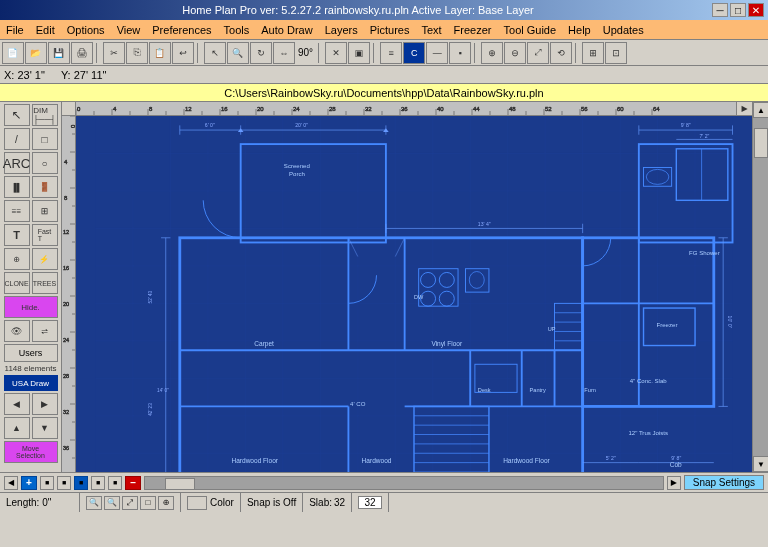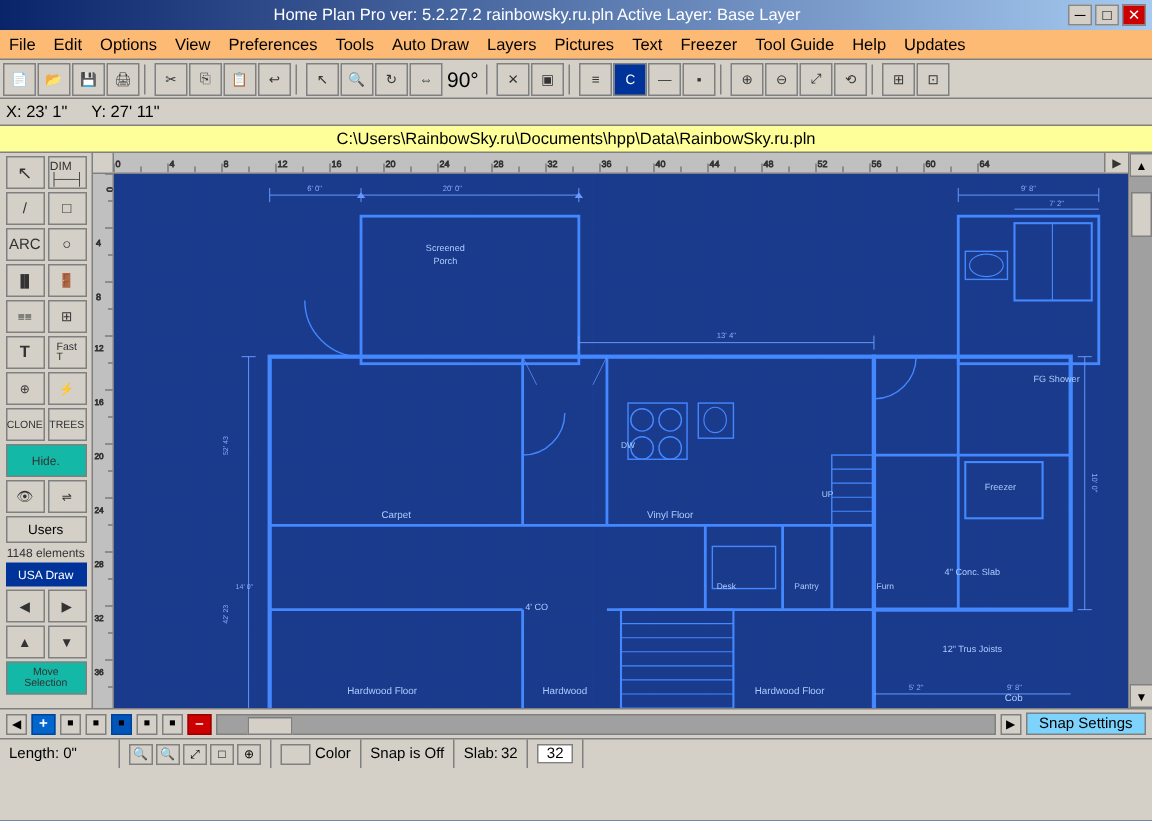--- a/index.html
+++ b/index.html
@@ -85,21 +85,21 @@
     }
     .lt-btn {
       width: 26px; height: 22px;
       background: #d4d0c8;
       border: 1px solid #808080;
       display: flex; align-items: center; justify-content: center;
       font-size: 9px; cursor: pointer; color: #333;
     }
     .lt-btn-wide {
       width: 54px; height: 22px;
-      background: #14b8a6;
+      background: #d946ef;
       border: 1px solid #808080;
       display: flex; align-items: center; justify-content: center;
       font-size: 8px; cursor: pointer; color: #333;
     }
     .lt-row { display: flex; gap: 2px; }
     .redraw-btn {
       width: 54px; height: 18px;
       background: #d4d0c8;
       border: 1px solid #808080;
       display: flex; align-items: center; justify-content: center;
@@ -208,21 +208,21 @@
   <div class="tb-separator"></div>
   <div class="tb-btn">✂</div>
   <div class="tb-btn">⎘</div>
   <div class="tb-btn">📋</div>
   <div class="tb-btn">↩</div>
   <div class="tb-separator"></div>
   <div class="tb-btn">↖</div>
   <div class="tb-btn">🔍</div>
   <div class="tb-btn">↻</div>
   <div class="tb-btn">⇔</div>
-  <div style="font-size:14px;padding:0 2px;">90°</div>
+  <div style="font-size:10px;padding:0 2px;">90°</div>
   <div class="tb-separator"></div>
   <div class="tb-btn">✕</div>
   <div class="tb-btn">▣</div>
   <div class="tb-separator"></div>
   <div class="tb-btn">≡</div>
   <div class="tb-btn" style="background:#003399;color:white;">C</div>
   <div class="tb-btn">—</div>
   <div class="tb-btn">▪</div>
   <div class="tb-separator"></div>
   <div class="tb-btn">⊕</div>
@@ -248,21 +248,21 @@
   <div id="left-toolbar">
     <div class="lt-row">
       <div class="lt-btn" style="font-size:12px;">↖</div>
       <div class="lt-btn" style="font-size:8px;">DIM<br>├──┤</div>
     </div>
     <div class="lt-row">
       <div class="lt-btn" style="font-size:10px;">/</div>
       <div class="lt-btn" style="font-size:10px;">□</div>
     </div>
     <div class="lt-row">
-      <div class="lt-btn" style="font-size:10px;">ARC</div>
+      <div class="lt-btn" style="font-size:13px;">ARC</div>
       <div class="lt-btn" style="font-size:10px;">○</div>
     </div>
     <div class="lt-row">
       <div class="lt-btn" style="font-size:8px;">▐▌</div>
       <div class="lt-btn" style="font-size:9px;">🚪</div>
     </div>
     <div class="lt-row">
       <div class="lt-btn" style="font-size:8px;">≡≡</div>
       <div class="lt-btn" style="font-size:9px;">⊞</div>
     </div>

